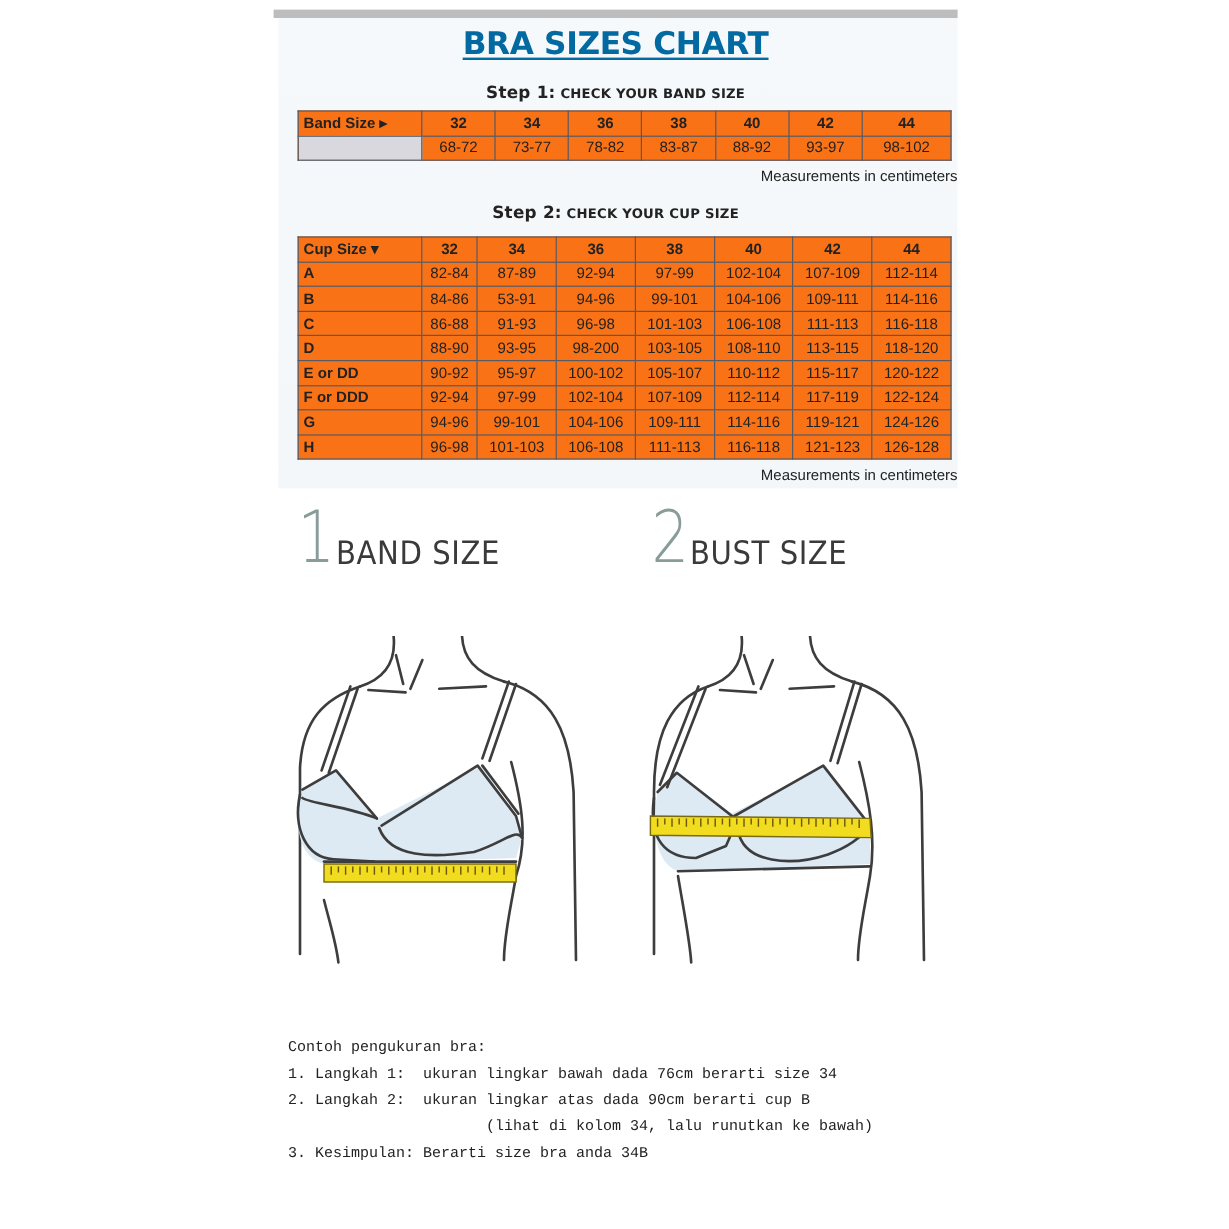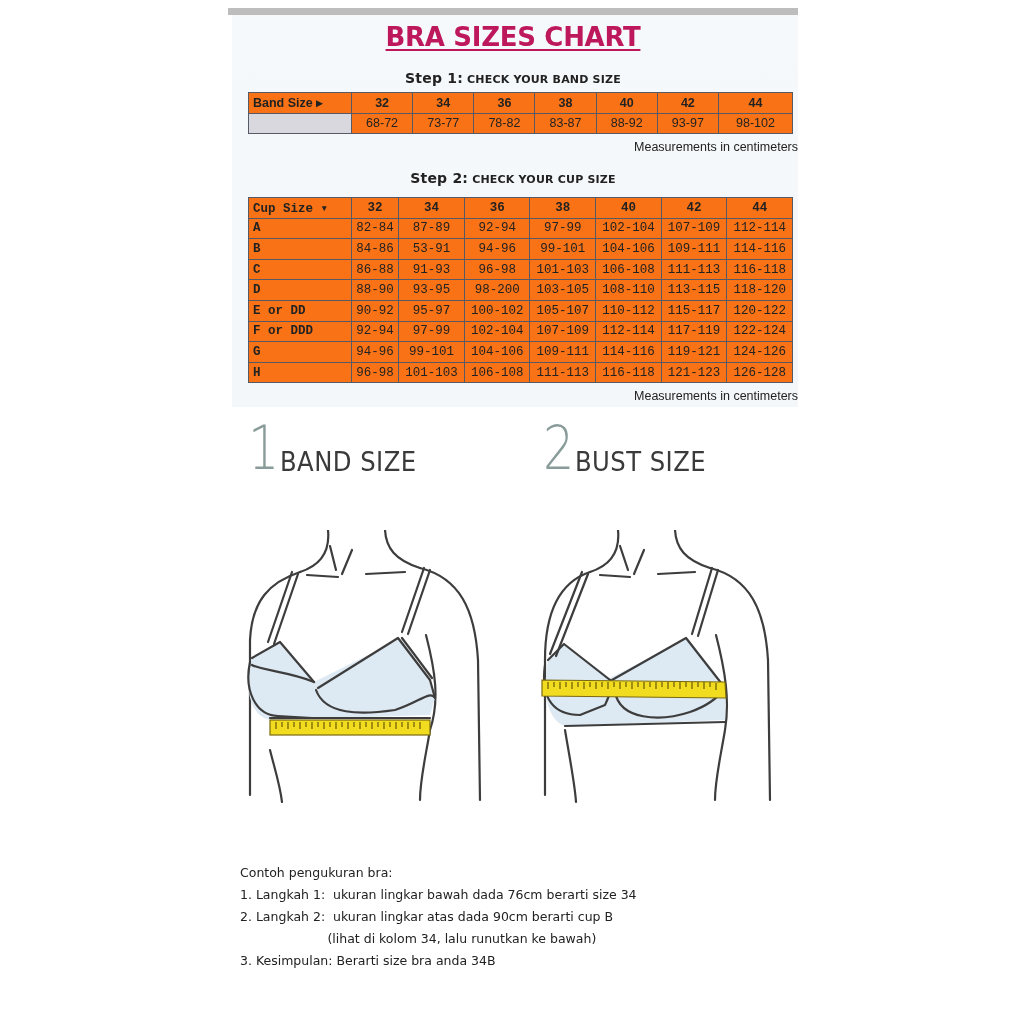--- a/index.html
+++ b/index.html
@@ -5,51 +5,51 @@
     * { box-sizing: border-box; margin: 0; padding: 0; }
     html, body { width: 1024px; height: 1024px; background: #ffffff; overflow: hidden; }
     body { position: relative; font-family: "Liberation Sans", sans-serif; color: #111; }
 
     .top-strip { position: absolute; left: 228px; top: 8px; width: 570px; height: 7px; background: #bdbdbd; }
     .chart-panel { position: absolute; left: 232px; top: 15px; width: 566px; height: 392px;
       background: linear-gradient(#f6f9fb, #f3f7fa); }
 
     .chart-title { position: absolute; left: 228px; top: 22px; width: 570px; text-align: center;
       font-family: "DejaVu Sans", sans-serif; font-weight: bold; font-size: 26px; letter-spacing: -0.3px;
-      color: #be185d; }
+      color: #0369a1; }
     .chart-title span { text-decoration: underline; text-decoration-thickness: 2px; text-underline-offset: 3px; }
 
     .step-heading { position: absolute; left: 228px; width: 570px; text-align: center;
       font-family: "DejaVu Sans", sans-serif; font-weight: bold; font-size: 11px; color: #222; letter-spacing: 0.2px; }
     .step-heading .big { font-size: 14px; }
 
     table.size-table { position: absolute; left: 248px; width: 545px; border-collapse: collapse;
       font-family: "Liberation Sans", sans-serif; font-size: 12.5px; background: #f97316; }
     table.size-table td { border: 1.5px solid #555a66; text-align: center; padding: 0; color: #222; }
     table.size-table td.row-label { text-align: left; padding-left: 4px; font-weight: bold; width: 103px; }
     table.size-table tr.head td { font-weight: bold; }
     table.size-table td.blank { background: #d8d8de; }
     #band-table { top: 92px; }
     #band-table tr { height: 20.5px; }
     #cup-table { top: 197px; }
-    #cup-table tr { height: 20.6px; font-family: Liberation Mono, monospace; }
+    #cup-table tr { height: 20.6px; }
 
     .note { position: absolute; left: 228px; width: 570px; text-align: right; font-size: 12.5px; color: #222; }
 
     .illus-caption { position: absolute; top: 418px; display: flex; align-items: flex-end; color: #444; }
     .illus-caption .num { font-family: "DejaVu Sans", sans-serif; font-weight: 200; font-size: 60px; line-height: 60px;
       color: #8a9c9a; transform: scaleX(0.82); transform-origin: left bottom; margin-right: -6px; }
     .illus-caption .cap { font-family: "DejaVu Sans", sans-serif; font-size: 27px; line-height: 27px; color: #3a3a3a;
       letter-spacing: 0.5px; margin-bottom: 3px; transform: scaleX(0.9); transform-origin: left bottom; }
 
     .illus { position: absolute; top: 530px; width: 280px; height: 280px; }
 
     .example { position: absolute; left: 240px; top: 862px; font-family: "DejaVu Sans", sans-serif;
       font-size: 12.5px; line-height: 22px; color: #222; }
-    .example .line { white-space: pre; }
+    .example .line { white-space: pre; font-family: Liberation Mono, monospace; }
   </style>
 </head>
 <body>
 
 <div class="top-strip"></div>
 <div class="chart-panel"></div>
 
 <div class="chart-title"><span>BRA SIZES CHART</span></div>
 
 <div class="step-heading" style="top:70px;">

